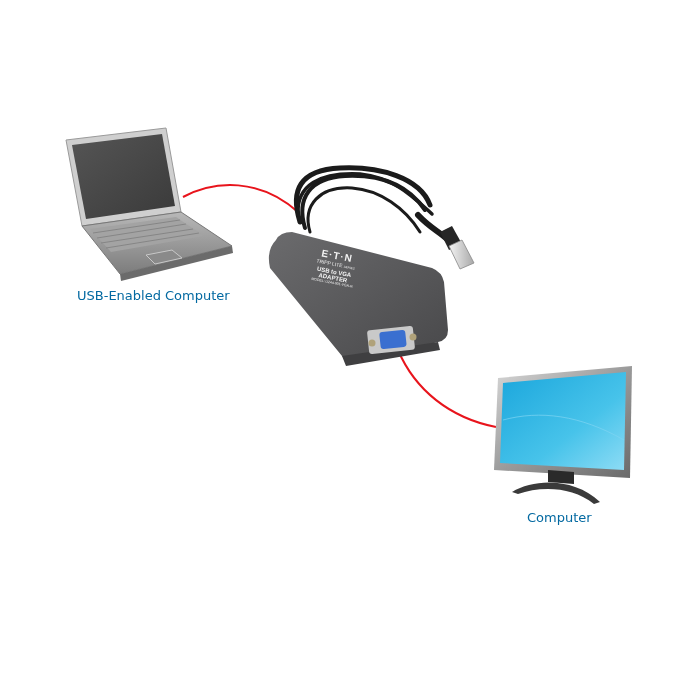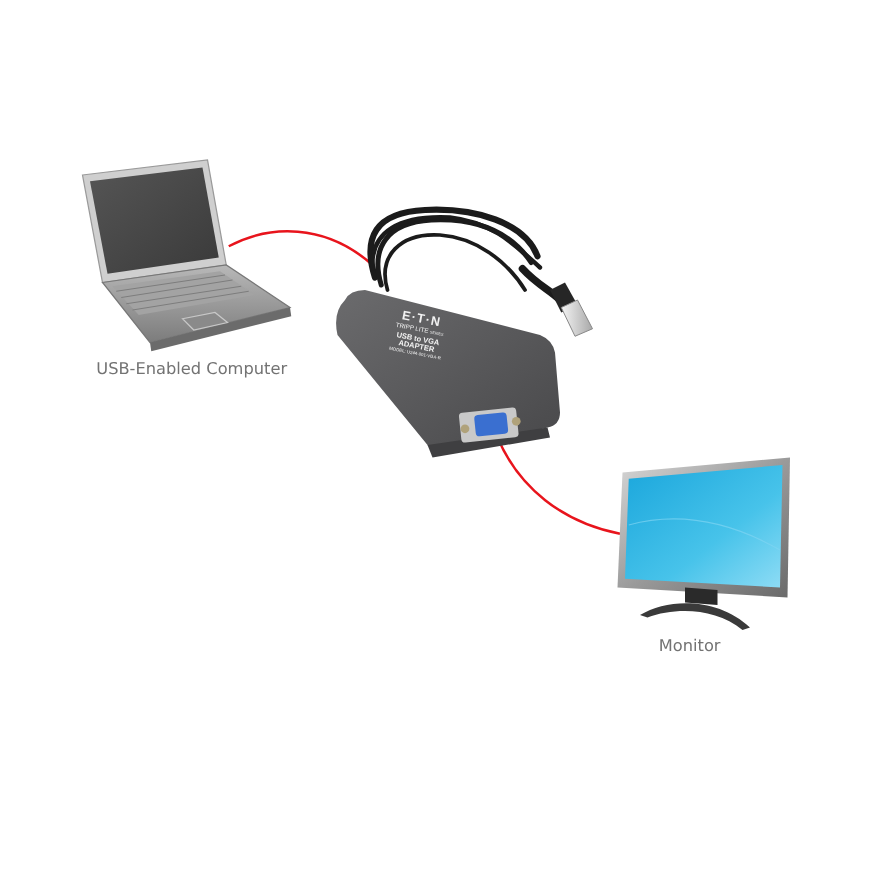--- a/index.html
+++ b/index.html
@@ -1,17 +1,17 @@
 <!DOCTYPE html>
 <html><head>
 <meta charset="utf-8">
 <style>
   html, body { margin:0; padding:0; background:#ffffff; }
   body { width:700px; height:700px; position:relative; overflow:hidden; font-family:"DejaVu Sans", sans-serif; }
-  .label { position:absolute; font-size:13px; color:#737373; white-space:nowrap; }
+  .label { position:absolute; font-size:13px; color:#0369a1; white-space:nowrap; }
   svg { position:absolute; left:0; top:0; }
   .adapter-text { position:absolute; color:#f2f2f2; font-family:"Liberation Sans", sans-serif; font-weight:bold; text-align:center; transform:rotate(11deg); transform-origin:center; }
 </style>
 </head>
 <body>
 
 <svg width="700" height="700" viewBox="0 0 700 700">
   <defs>
     <linearGradient id="screenGrad" x1="0" y1="0" x2="1" y2="1">
       <stop offset="0" stop-color="#1aa6dc"></stop>
@@ -101,13 +101,13 @@
   <div style="font-size:5px; font-weight:normal;">
     <span>TRIPP LITE</span>
     <span style="font-size:3px;">SERIES</span>
   </div>
   <div style="font-size:6px; margin-top:2px;">USB to VGA</div>
   <div style="font-size:6px;">ADAPTER</div>
   <div style="font-size:3.5px; font-weight:normal;">MODEL: U244-001-VGA-R</div>
 </div>
 
 <div class="label" style="left:77px; top:288px;">USB-Enabled Computer</div>
-<div class="label" style="left:527px; top:510px;">Monitor</div>
+<div class="label" style="left:527px; top:510px;">Computer</div>
 
 </body></html>

